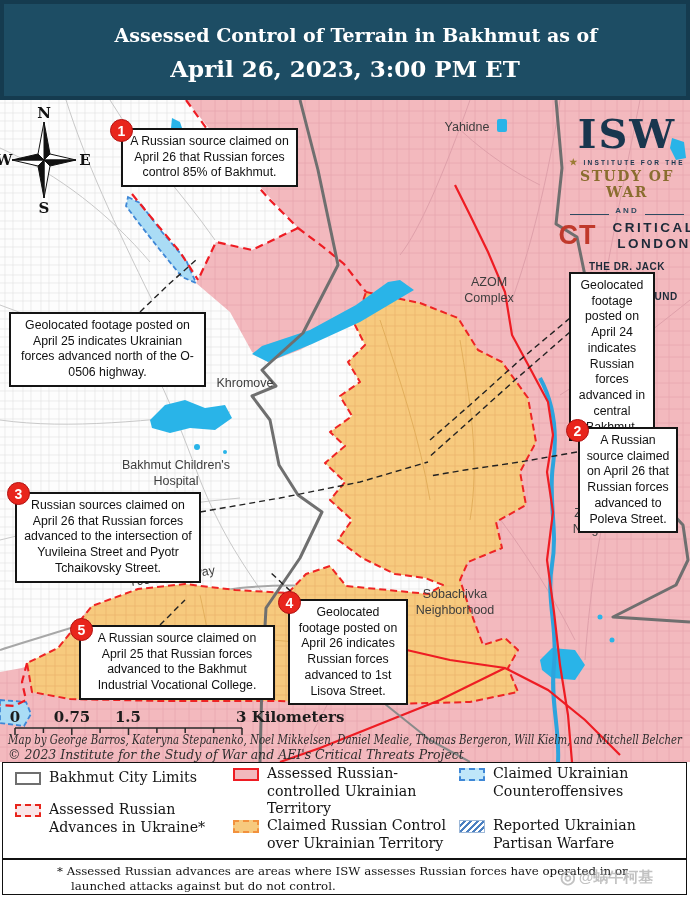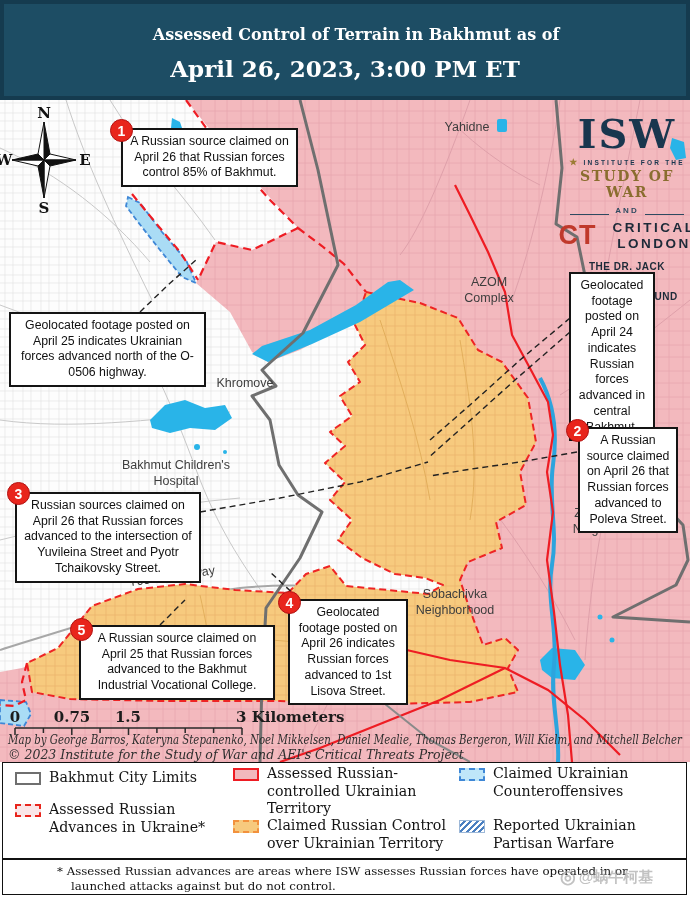--- a/index.html
+++ b/index.html
@@ -2,21 +2,21 @@
 <html><head>
 <meta charset="utf-8">
 <style>
   html,body{margin:0;padding:0;background:#ffffff;}
   .stage{position:relative;width:690px;height:897px;overflow:hidden;background:#fff;
          font-family:"Liberation Sans",sans-serif;outline:1px solid #888;}
   
   .header{position:absolute;left:0;top:0;width:690px;height:100px;background:#1d4d64;
           border:4px solid #153b4f;box-sizing:border-box;text-align:center;color:#fff;
           font-family:"DejaVu Serif",serif;font-weight:bold;}
-  .header .t1{margin-top:14px;font-size:16px;line-height:34px;padding-left:22px;}
+  .header .t1{margin-top:14px;font-size:19px;line-height:34px;padding-left:22px;}
   .header .t2{font-size:23px;line-height:34px;}
   
   .map-svg{position:absolute;left:0;top:100px;width:690px;height:662px;}
   
   .abox{position:absolute;background:#ffffff;border:2px solid #141414;box-sizing:border-box;
         padding:4px 6px;text-align:center;font-size:12.3px;line-height:1.28;color:#111;}
   .anum{position:absolute;width:23px;height:23px;border-radius:50%;background:#e8251c;
         border:1px solid #b31212;color:#fff;font-weight:bold;font-size:14px;line-height:23px;
         text-align:center;box-sizing:border-box;}
   

